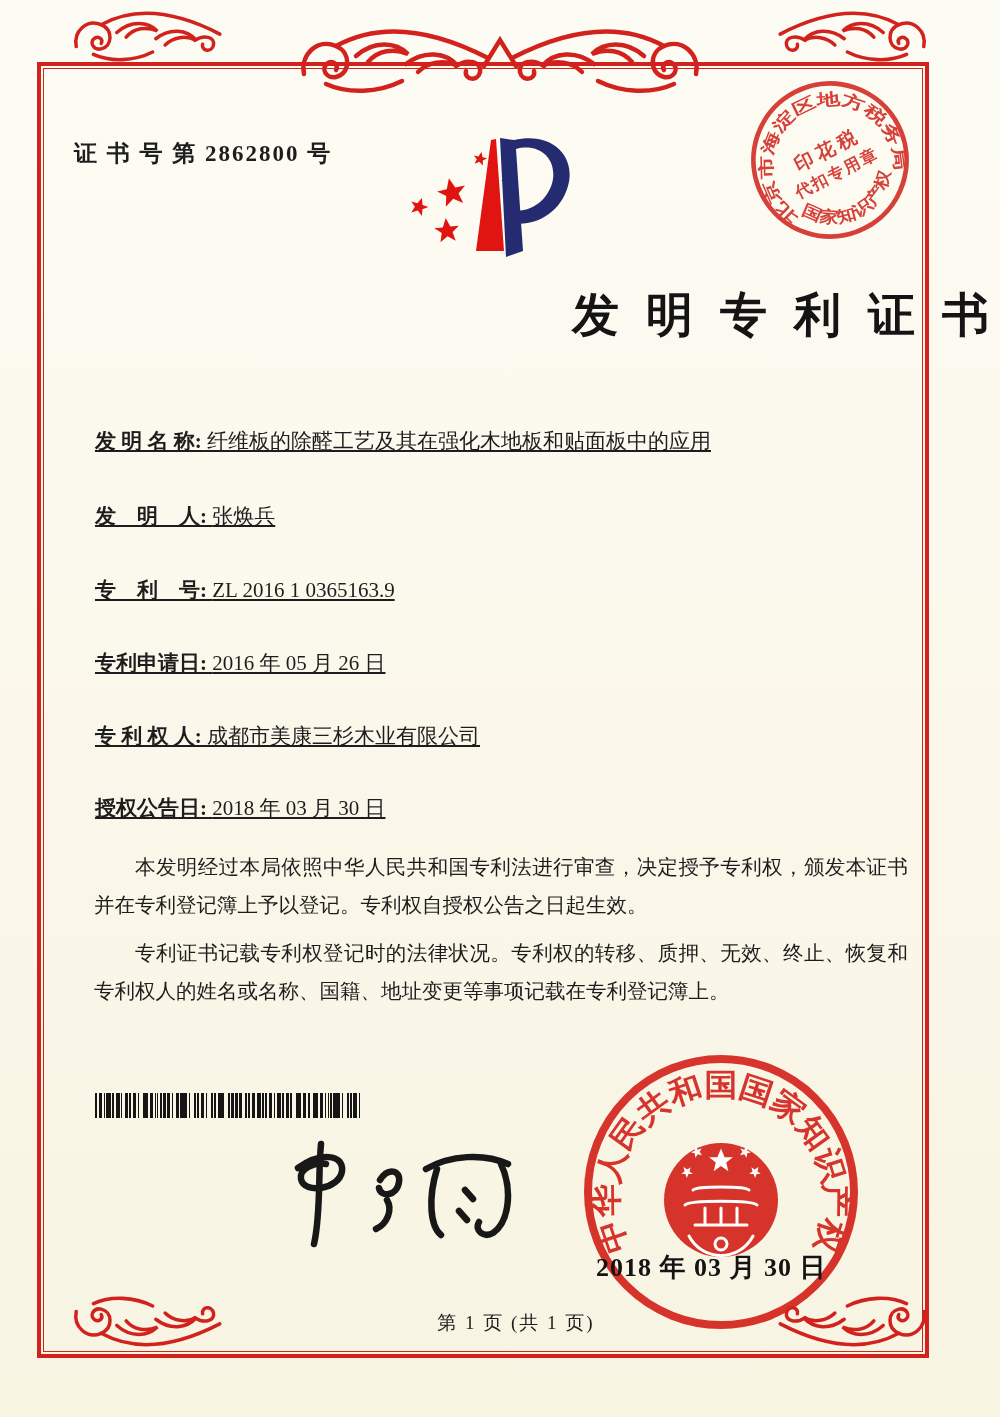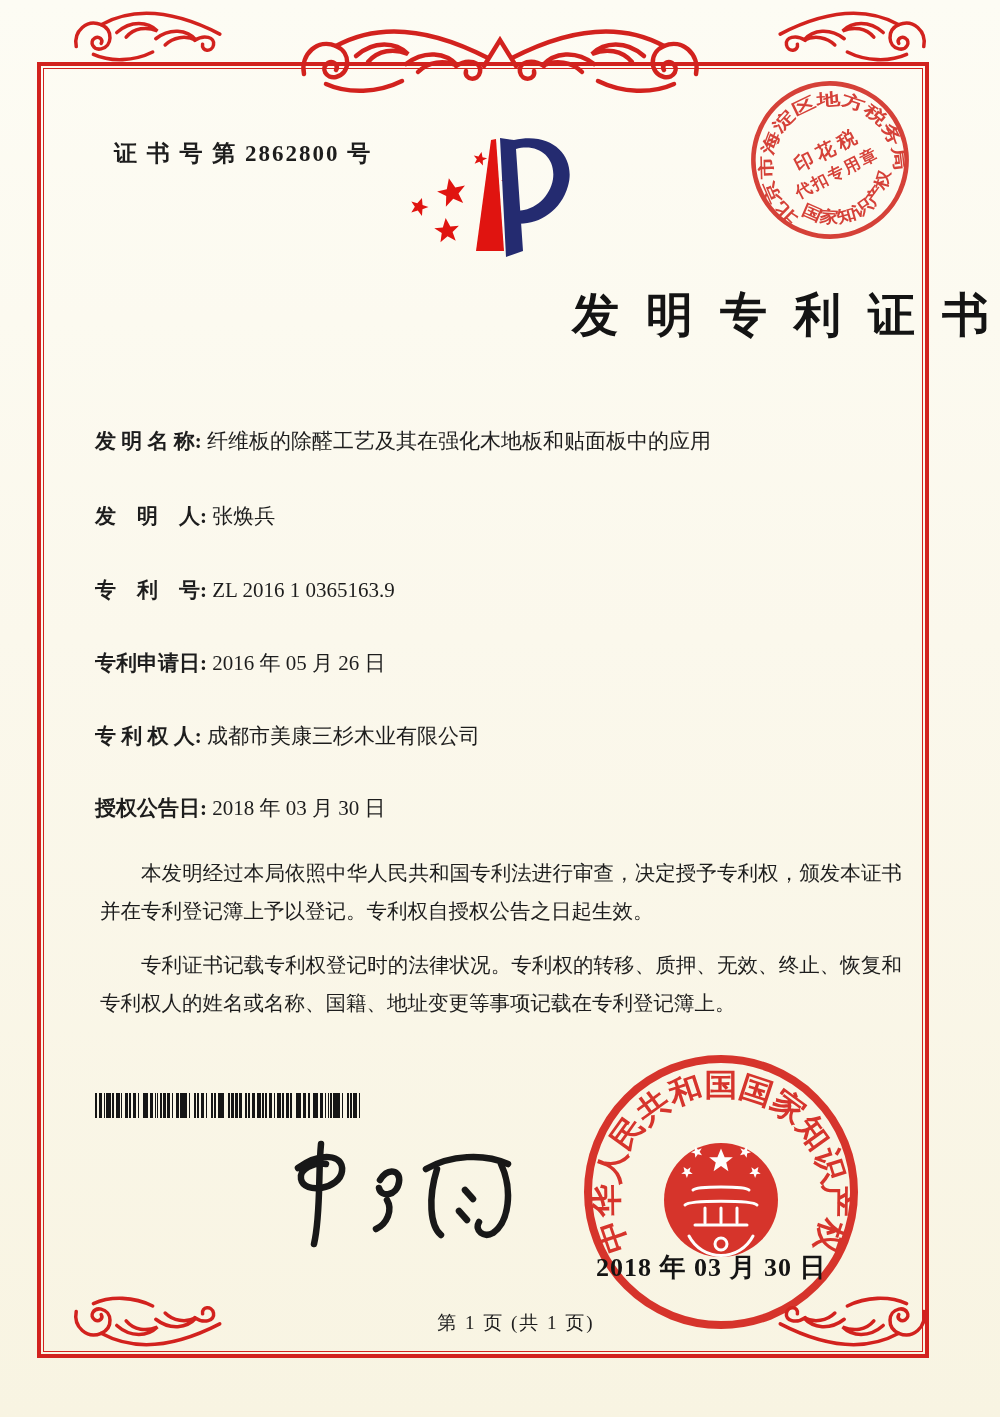--- a/index.html
+++ b/index.html
@@ -6,33 +6,33 @@
   .page{
     position:relative;width:1000px;height:1417px;margin:0 auto;overflow:hidden;
     background:linear-gradient(180deg,#fdfcf4 0%,#fbf8ec 45%,#f8f4e2 100%);
     font-family:"Liberation Serif","DejaVu Serif",serif;color:#1d1d1d;
   }
   
   .frame{position:absolute;left:37px;top:62px;width:884px;height:1288px;border:4px solid #d2221e;}
   .frame::after{content:"";position:absolute;inset:2px;border:1.6px solid #d2221e;}
   .ornaments{position:absolute;inset:0;pointer-events:none;}
   
-  .cert-no{position:absolute;left:74px;top:138px;font-size:23px;letter-spacing:2px;font-weight:600;margin-left:40px;}
+  .cert-no{position:absolute;left:74px;top:138px;font-size:23px;letter-spacing:2px;font-weight:600;}
   .logo{position:absolute;left:392px;top:130px;width:218px;height:130px;}
   .title{
     position:absolute;left:16px;top:284px;width:100%;text-align:right;
     font-size:47px;font-weight:bold;letter-spacing:27px;text-indent:27px;color:#141414;
   }
   
-  .field{position:absolute;left:95px;width:790px;font-size:21px;white-space:nowrap;}
+  .field{position:absolute;left:95px;width:790px;font-size:21px;white-space:nowrap;text-decoration:underline;}
   .field .flabel{font-weight:600;}
   .f0{top:427px}.f1{top:502px}.f2{top:576px}.f3{top:649px}.f4{top:722px}.f5{top:794px}
   
   .body-text{position:absolute;left:84px;top:838px;width:834px;font-size:20.5px;line-height:38px;text-align:justify;}
-  .body-text p{margin:16px;text-indent:2em;}
+  .body-text p{margin:10px;text-indent:2em;}
   
   .barcode{
     position:absolute;left:95px;top:1093px;width:266px;height:25px;
     background:
       repeating-linear-gradient(90deg,#151515 0 2px,transparent 2px 4px,#151515 4px 7px,transparent 7px 9px,#151515 9px 10px,transparent 10px 14px,#151515 14px 16px,transparent 16px 17px),
       repeating-linear-gradient(90deg,transparent 0 5px,#151515 5px 6px,transparent 6px 11px,#151515 11px 14px,transparent 14px 19px);
   }
   
   .sig-labels{position:absolute;left:99px;top:1166px;font-family:"Liberation Sans","DejaVu Sans",sans-serif;font-weight:bold;font-size:24px;line-height:46px;}
   .signature{position:absolute;left:268px;top:1138px;width:270px;height:115px;}

